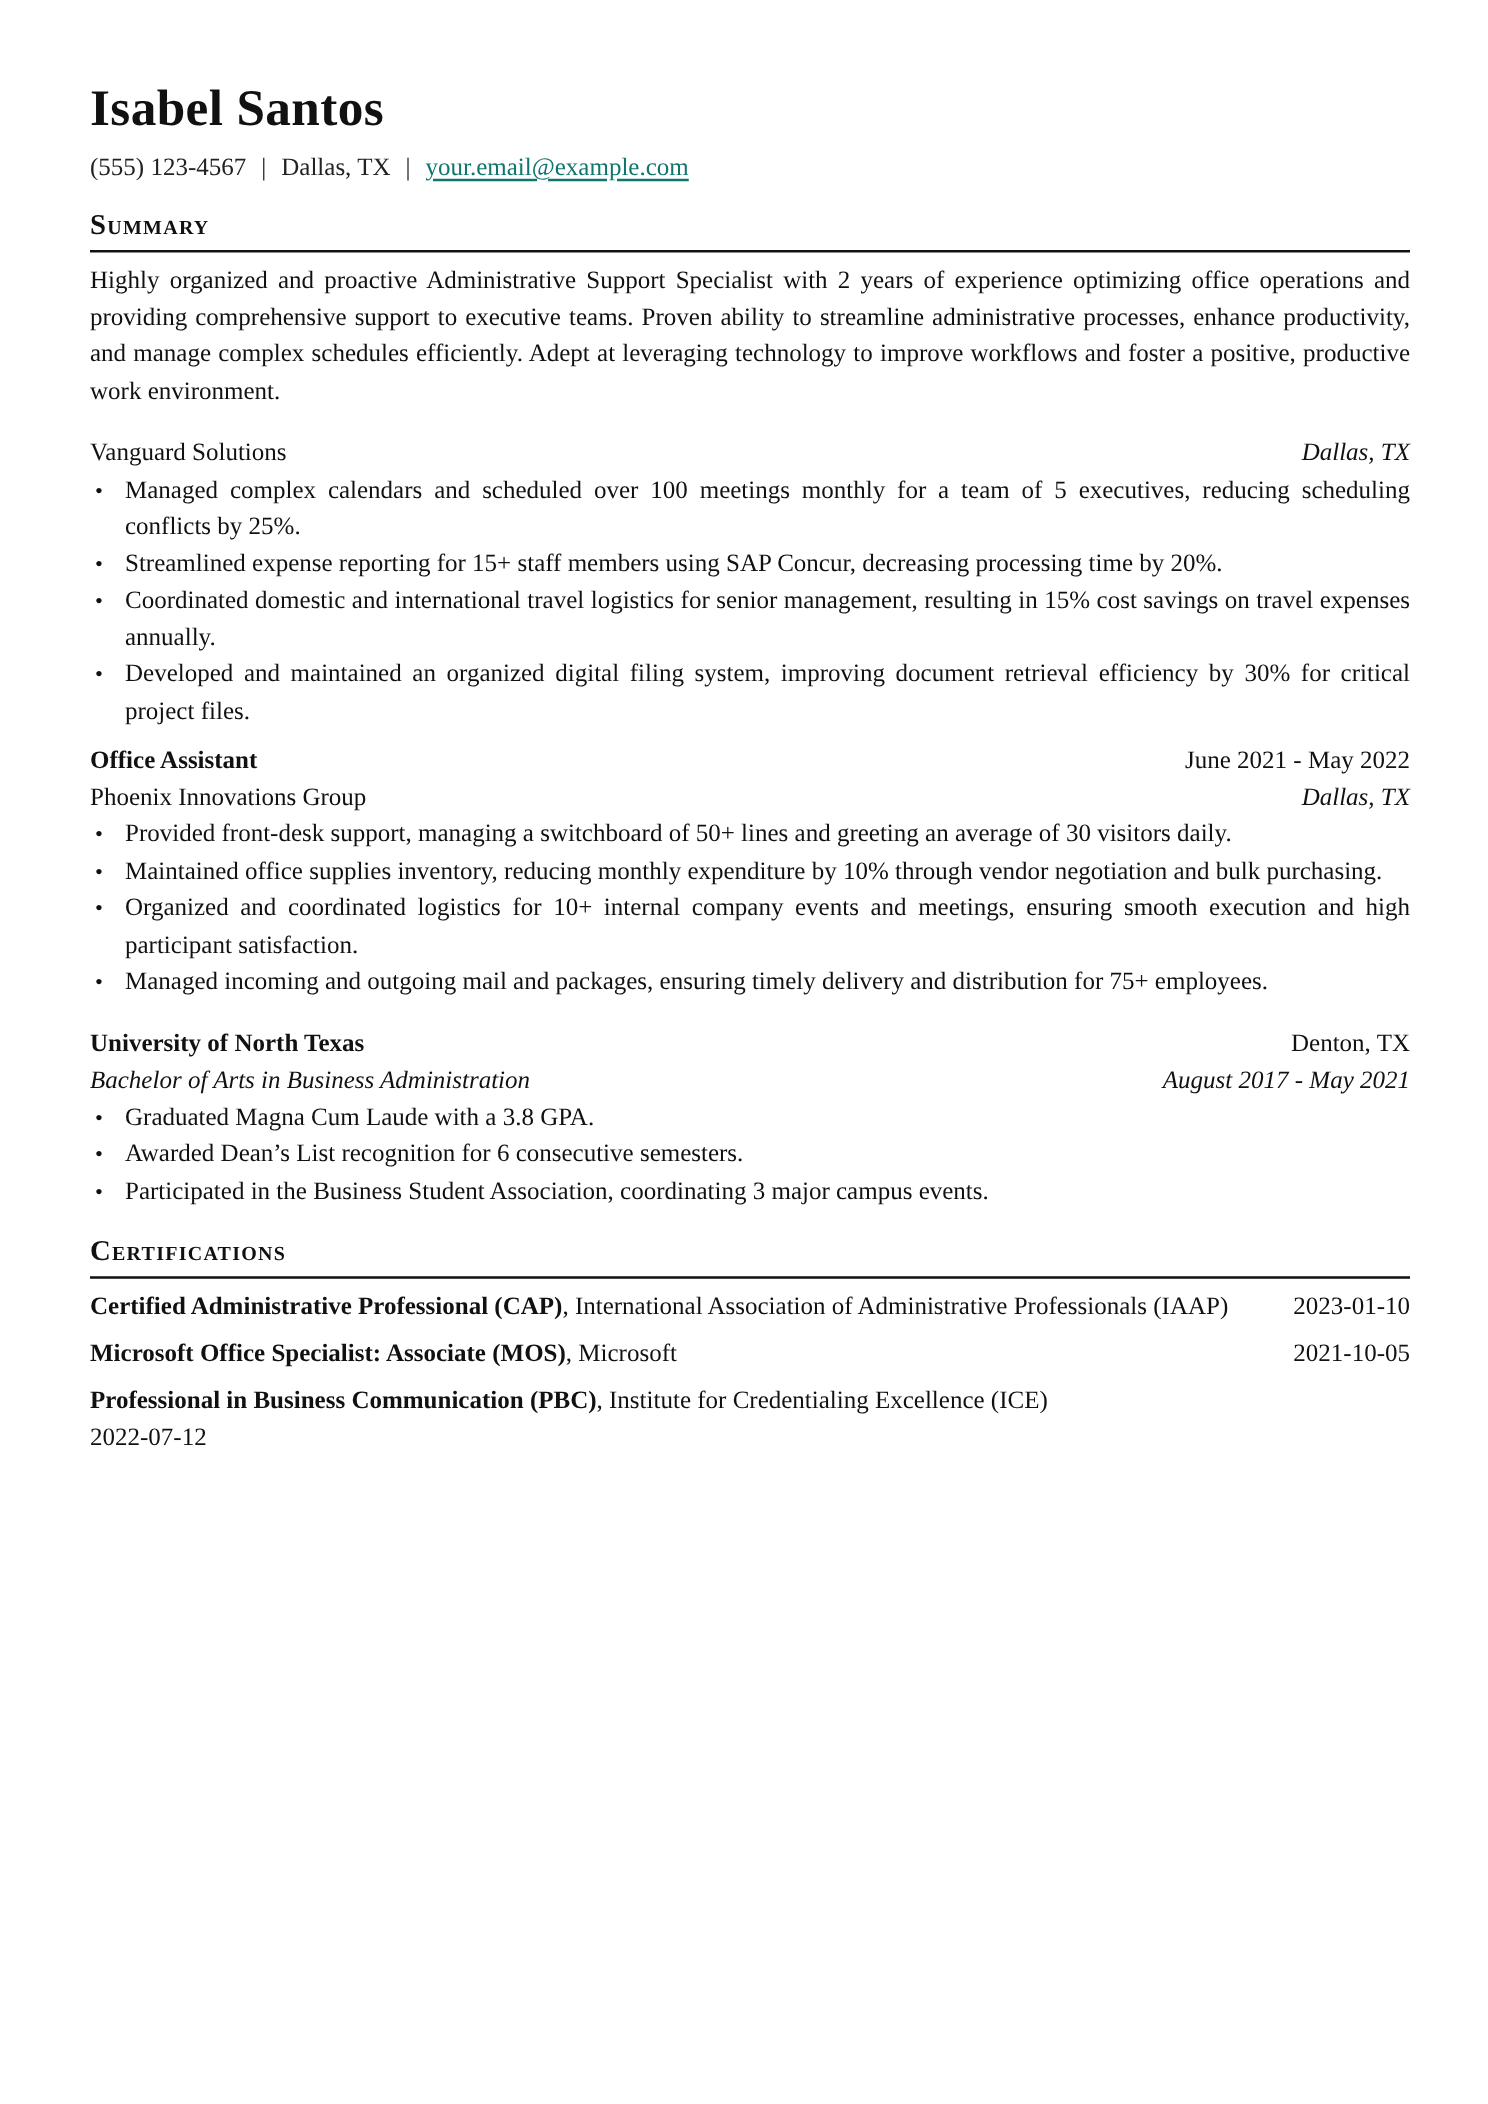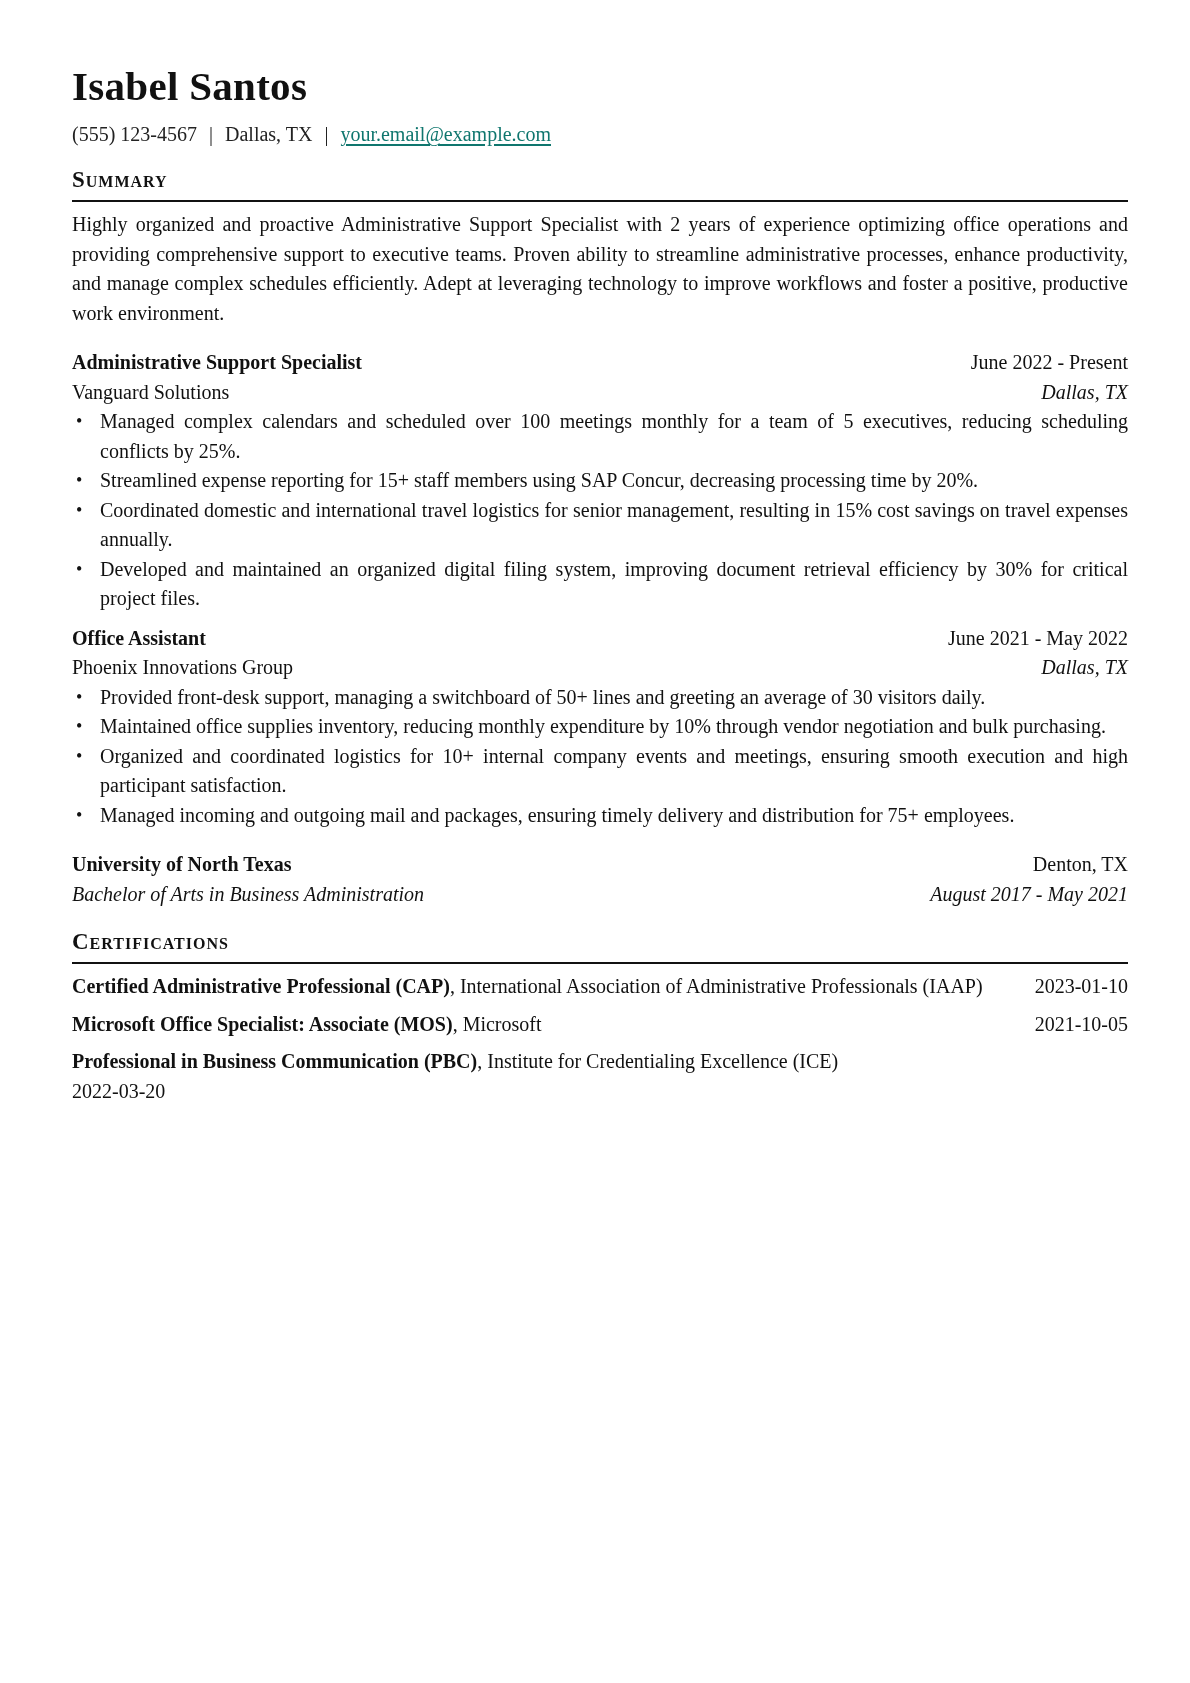--- a/index.html
+++ b/index.html
@@ -62,24 +62,20 @@
 
   <div class="section">
     <div class="section-title">Summary</div>
     <div class="text">Highly organized and proactive Administrative Support Specialist with 2 years of experience optimizing office operations and providing comprehensive support to executive teams. Proven ability to streamline administrative processes, enhance productivity, and manage complex schedules efficiently. Adept at leveraging technology to improve workflows and foster a positive, productive work environment.</div>
   </div>
 
   <div class="section">
 
     <div class="entry">
       <div class="row">
-        <span class="bold">Administrative Support Specialist</span>
-        <span>June 2022 - Present</span>
-      </div>
-      <div class="row">
         <span>Vanguard Solutions</span>
         <span class="ital">Dallas, TX</span>
       </div>
       <ul class="bullets">
         <li>Managed complex calendars and scheduled over 100 meetings monthly for a team of 5 executives, reducing scheduling conflicts by 25%.</li>
         <li>Streamlined expense reporting for 15+ staff members using SAP Concur, decreasing processing time by 20%.</li>
         <li>Coordinated domestic and international travel logistics for senior management, resulting in 15% cost savings on travel expenses annually.</li>
         <li>Developed and maintained an organized digital filing system, improving document retrieval efficiency by 30% for critical project files.</li>
       </ul>
     </div>
@@ -104,33 +100,38 @@
 
   <div class="section">
     <div class="row">
       <span class="bold">University of North Texas</span>
       <span>Denton, TX</span>
     </div>
     <div class="row">
       <span class="ital">Bachelor of Arts in Business Administration</span>
       <span class="ital">August 2017 - May 2021</span>
     </div>
+    <ul class="bullets">
+      <li>Graduated Magna Cum Laude with a 3.8 GPA.</li>
+      <li>Awarded Dean’s List recognition for 6 consecutive semesters.</li>
+      <li>Participated in the Business Student Association, coordinating 3 major campus events.</li>
+    </ul>
   </div>
 
   <div class="section">
     <div class="section-title">Certifications</div>
 
     <div class="cert clear">
       <span class="bold">Certified Administrative Professional (CAP)</span>, <span>International Association of Administrative Professionals (IAAP)</span>
       <span class="date-right">2023-01-10</span>
     </div>
     <div class="cert clear">
       <span class="date-right">2021-10-05</span>
       <span class="bold">Microsoft Office Specialist: Associate (MOS)</span>, <span>Microsoft</span>
     </div>
     <div class="cert">
       <span class="bold">Professional in Business Communication (PBC)</span>, <span>Institute for Credentialing Excellence (ICE)</span><br>
-      <span>2022-03-20</span>
+      <span>2022-07-12</span>
     </div>
   </div>
 
 
 </div>
 
 </body></html>

